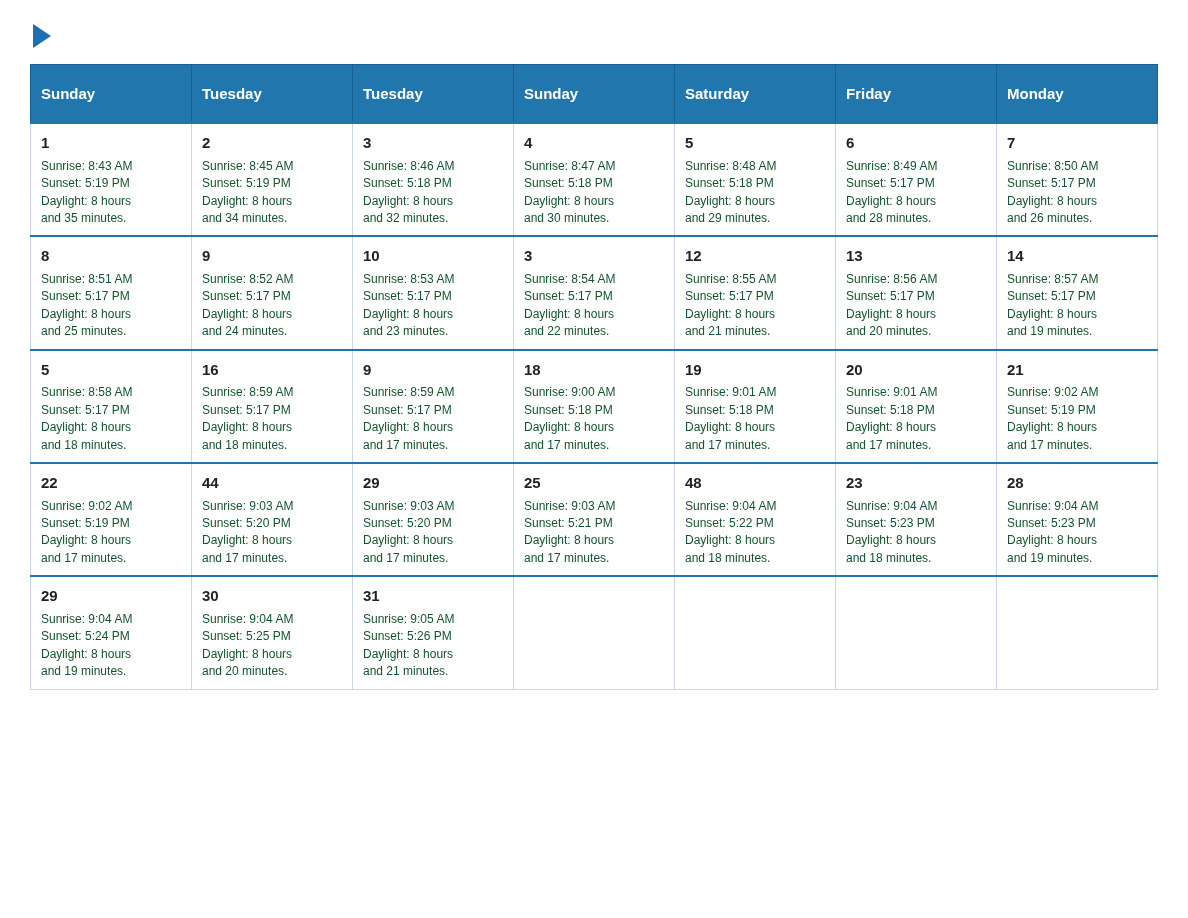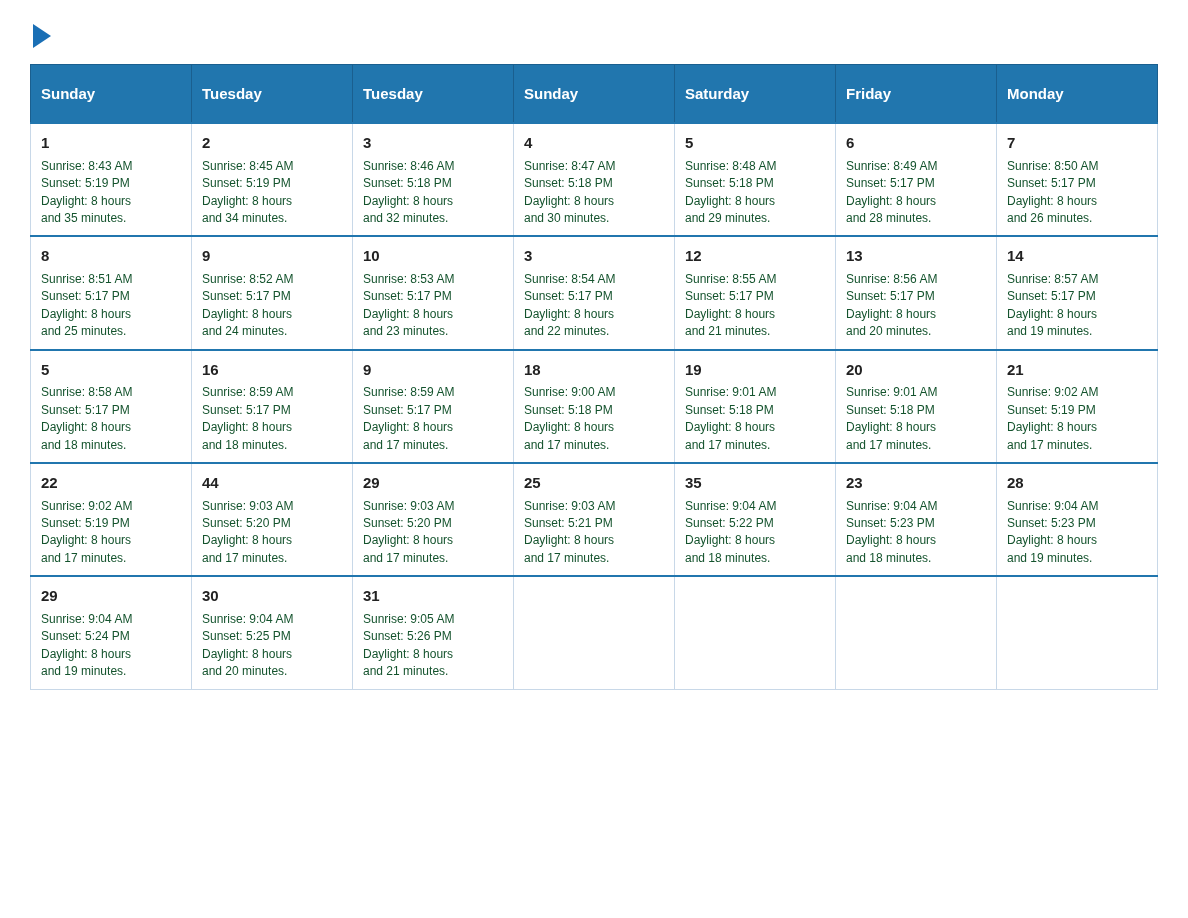--- a/index.html
+++ b/index.html
@@ -239,21 +239,21 @@
         </td>
         <td>
           <span class="day-num">29</span>
           <div class="day-info">Sunrise: 9:03 AM<br>Sunset: 5:20 PM<br>Daylight: 8 hours<br>and 17 minutes.</div>
         </td>
         <td>
           <span class="day-num">25</span>
           <div class="day-info">Sunrise: 9:03 AM<br>Sunset: 5:21 PM<br>Daylight: 8 hours<br>and 17 minutes.</div>
         </td>
         <td>
-          <span class="day-num">35</span>
+          <span class="day-num">48</span>
           <div class="day-info">Sunrise: 9:04 AM<br>Sunset: 5:22 PM<br>Daylight: 8 hours<br>and 18 minutes.</div>
         </td>
         <td>
           <span class="day-num">23</span>
           <div class="day-info">Sunrise: 9:04 AM<br>Sunset: 5:23 PM<br>Daylight: 8 hours<br>and 18 minutes.</div>
         </td>
         <td>
           <span class="day-num">28</span>
           <div class="day-info">Sunrise: 9:04 AM<br>Sunset: 5:23 PM<br>Daylight: 8 hours<br>and 19 minutes.</div>
         </td>

